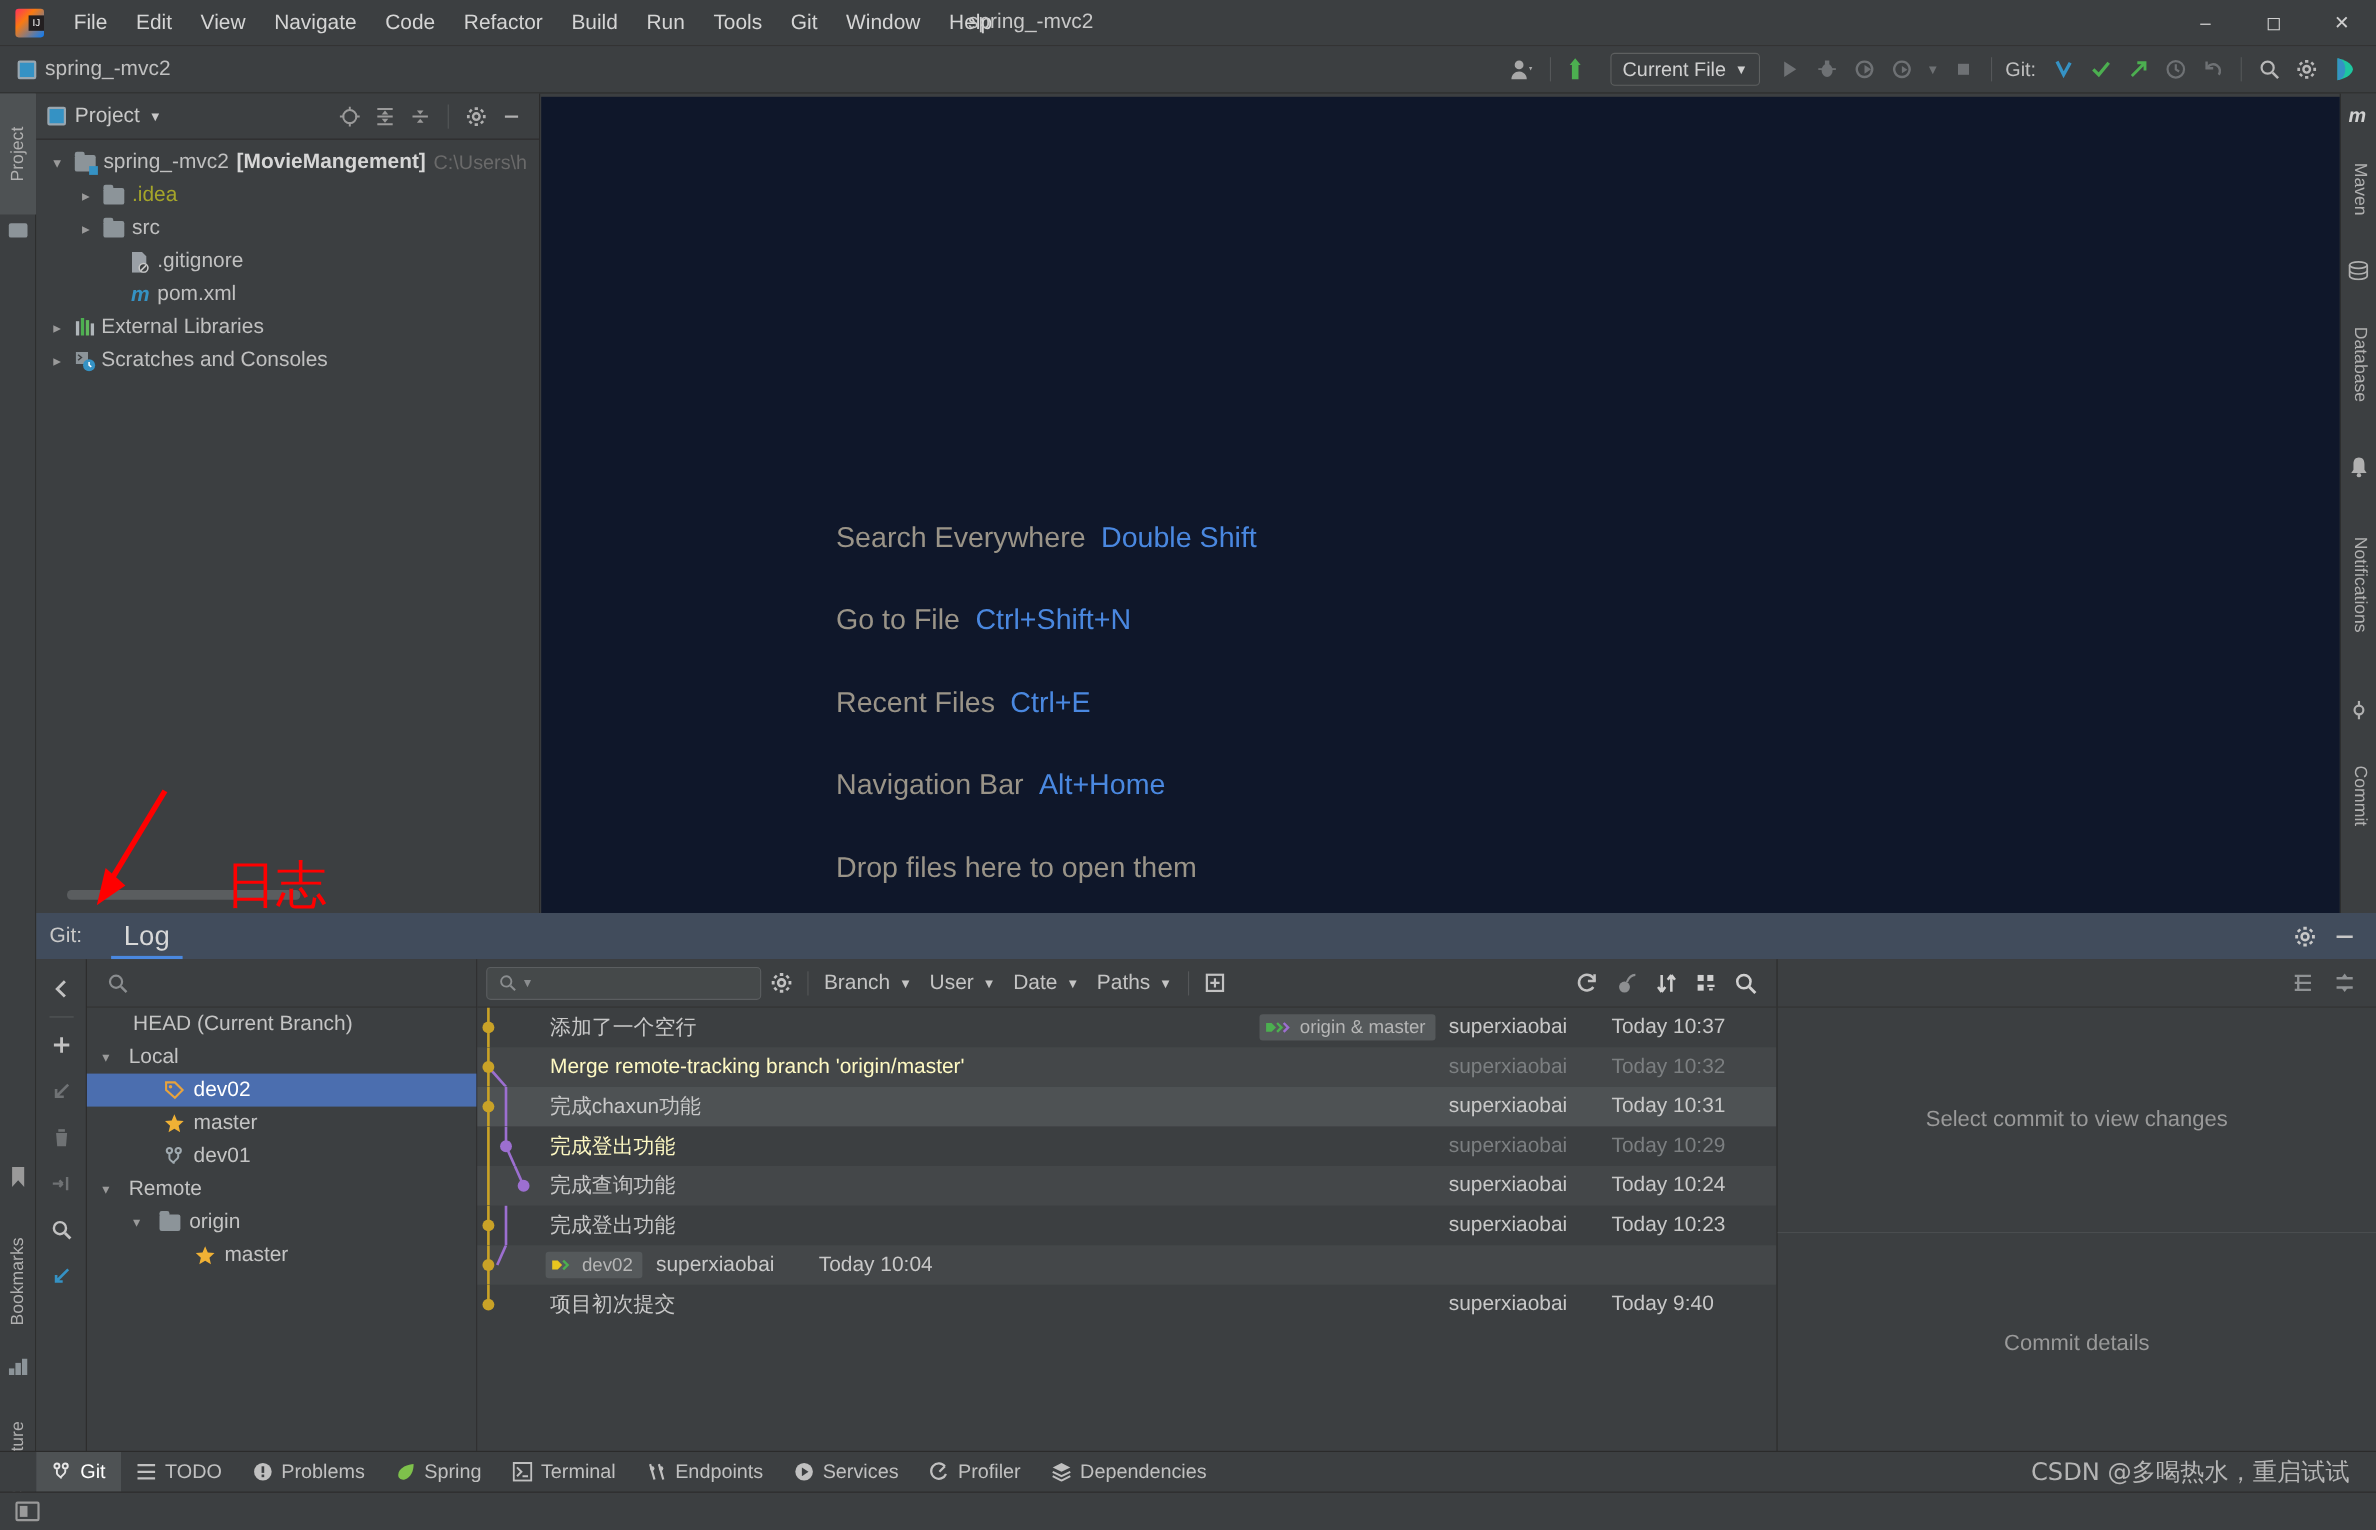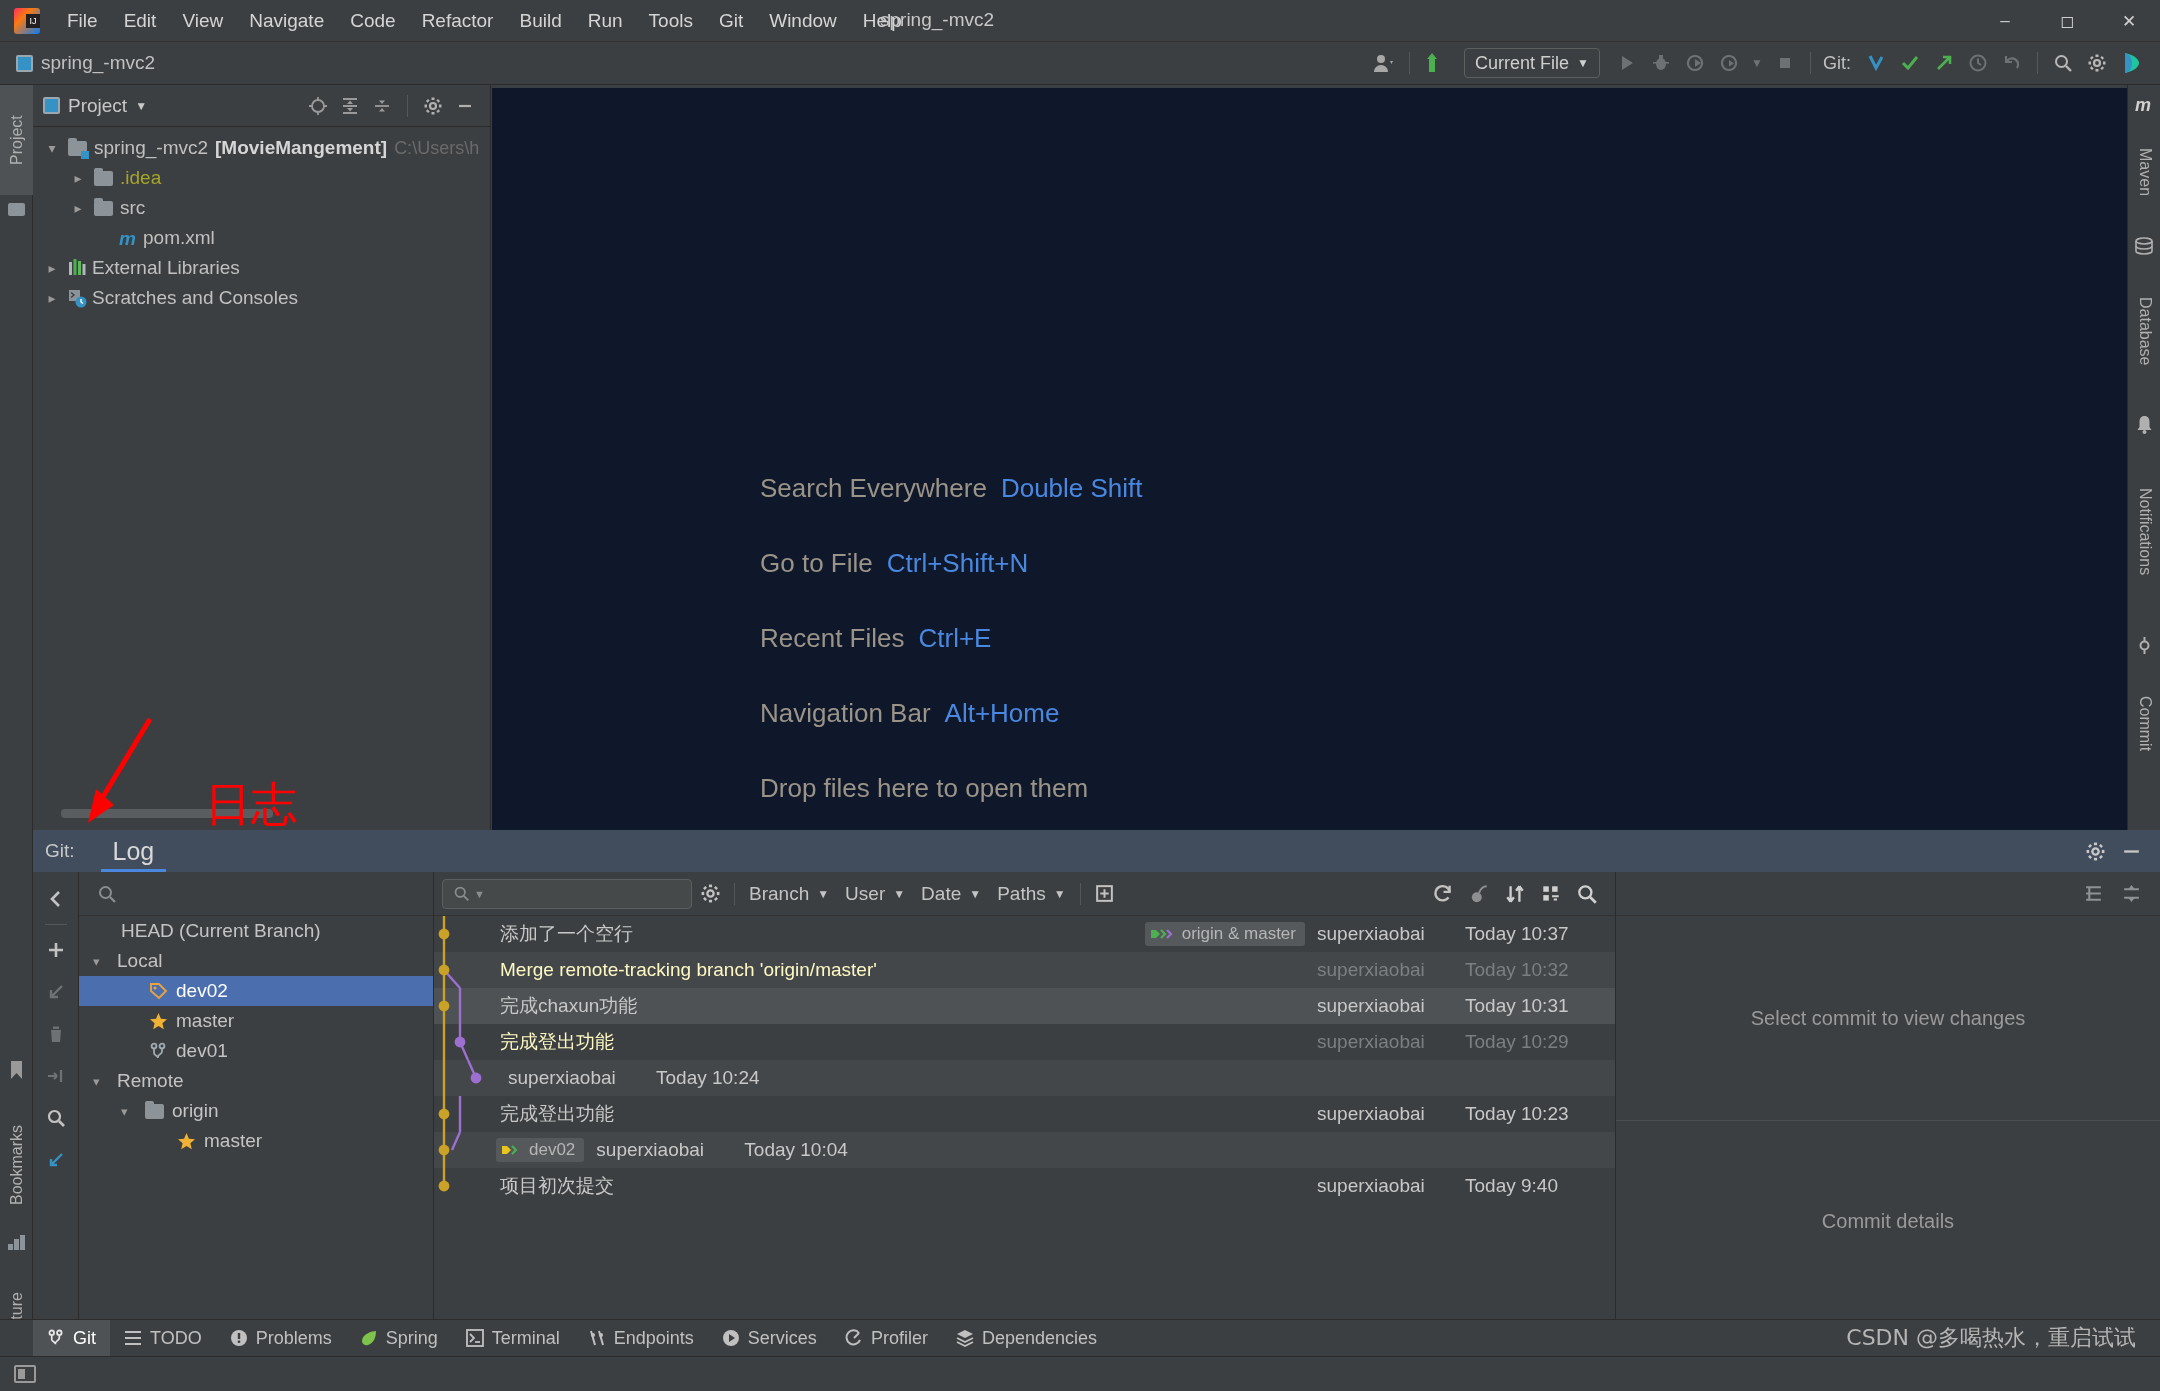--- a/index.html
+++ b/index.html
@@ -568,20 +568,31 @@
         <span class="folder"></span>
         <span class="tlabel yellowtxt">.idea</span>
       </div>
 
       <div class="tnode" style="padding-left:36px">
         <span class="twist">▸</span>
         <span class="folder"></span>
         <span class="tlabel">src</span>
       </div>
 
+      <div class="tnode" style="padding-left:61px">
+        <span class="twist"></span>
+        <span class="fileico">
+          <svg width="17" height="19" viewBox="0 0 17 19">
+              <path d="M1 0 L10 0 L14 4 L14 19 L1 19 Z" fill="#9aa0a6"></path>
+              <circle cx="11.5" cy="14.5" r="4" fill="#3c3f41" stroke="#c8c8c8" stroke-width="1.4"></circle>
+              <path d="M9 17 L14 12" stroke="#c8c8c8" stroke-width="1.4"></path>
+            </svg>
+        </span>
+        <span class="tlabel">.gitignore</span>
+      </div>
 
       <div class="tnode" style="padding-left:61px">
         <span class="twist"></span>
         <span class="fileico" style="color:#3592c4;font-weight:bold;font-style:italic;font-size:19px;line-height:19px;text-align:center;">m</span>
         <span class="tlabel">pom.xml</span>
       </div>
 
       <div class="tnode" style="padding-left:10px">
         <span class="twist">▸</span>
         <span class="fileico">
@@ -935,20 +946,21 @@
           </div>
 
           <div class="cm-row alt">
             <div class="cm-graph">
               <svg width="62" height="36" viewBox="0 0 62 36">
                   <path d="M10 0 L10 36" stroke="#c9a227" stroke-width="2.4"></path>
                   <path d="M34 0 L42 18" stroke="#9c6fd0" stroke-width="2.4" fill="none"></path>
                   <circle cx="42" cy="18" r="5.4" fill="#9c6fd0"></circle>
                 </svg>
             </div>
+            <div class="cm-msg">完成查询功能</div>
             <div class="cm-tagwrap"></div>
             <div class="cm-author">superxiaobai</div>
             <div class="cm-date">Today 10:24</div>
           </div>
 
           <div class="cm-row">
             <div class="cm-graph">
               <svg width="62" height="36" viewBox="0 0 62 36">
                   <path d="M10 0 L10 36" stroke="#c9a227" stroke-width="2.4"></path>
                   <path d="M26 0 L26 36" stroke="#9c6fd0" stroke-width="2.4"></path>

